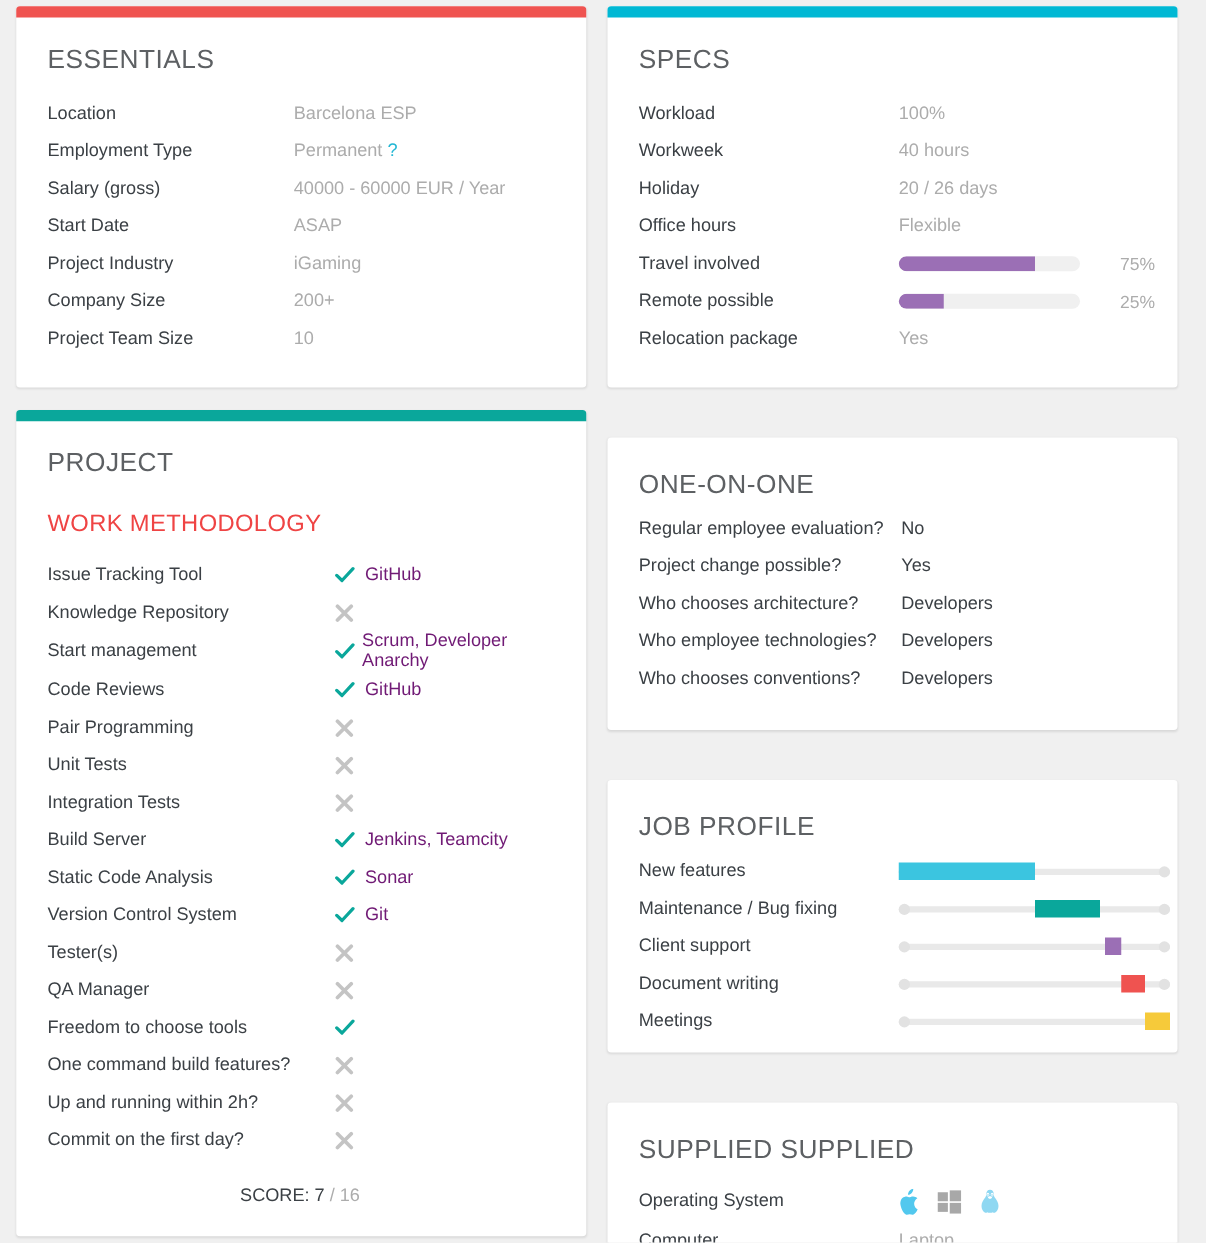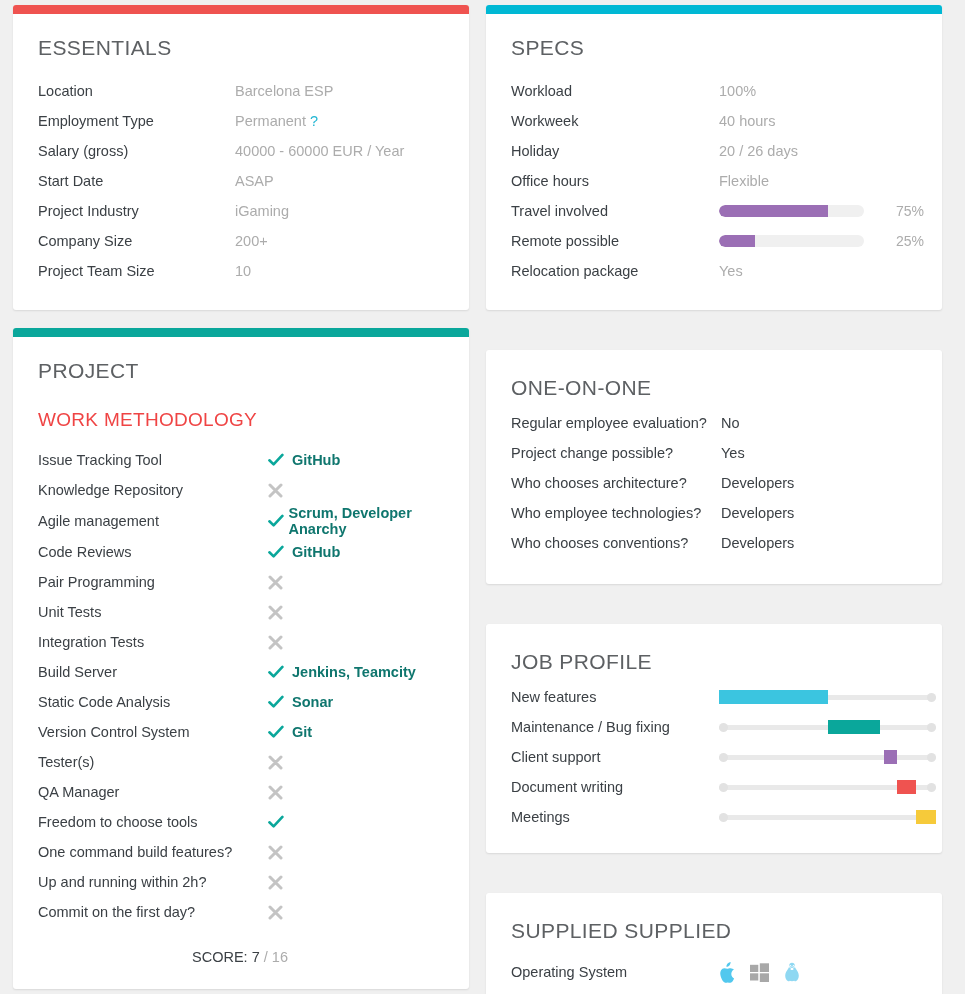--- a/index.html
+++ b/index.html
@@ -85,21 +85,21 @@
     background: #f0f0f0;
     border-radius: 6px;
     overflow: hidden;
   }
   .pbar-fill { height: 100%; background: #9b6fb5; border-radius: 6px 0 0 6px; }
   .pbar-pct { margin-left: 32px; color: #acacac; font-size: 14px; }
 
   
   .mark { width: 22px; display: inline-flex; align-items: center; justify-content: flex-start; }
   .mark svg { display: block; }
-  .mark-text { color: #0f766e; margin-left: 2px; font-weight: bold; }
+  .mark-text { color: #701a75; margin-left: 2px; }
 
   
   .slider {
     position: relative;
     width: 217px; height: 14px;
     display: flex; align-items: center;
   }
   .slider-track {
     position: absolute; left: 0; right: 0;
     height: 5px; background: #e9e9e9; border-radius: 3px;
@@ -198,21 +198,21 @@
               <div class="row-value">
                 <span class="mark">
                   <svg width="15" height="15" viewBox="0 0 15 15">
                     <path d="M2 2 L13 13 M13 2 L2 13" stroke="#c4c4c4" stroke-width="3" fill="none" stroke-linecap="round"></path>
                   </svg>
                 </span>
                 <span class="mark-text"></span>
               </div>
             </div>
             <div class="row">
-              <div class="row-label">Agile management</div>
+              <div class="row-label">Start management</div>
               <div class="row-value">
                 <span class="mark">
                   <svg width="16" height="14" viewBox="0 0 16 14">
                     <path d="M1.4 7.3 L5.6 11.4 L14.4 1.9" stroke="#0aa79b" stroke-width="2.6" fill="none" stroke-linecap="round" stroke-linejoin="round"></path>
                   </svg>
                 </span>
                 <span class="mark-text">Scrum, Developer Anarchy</span>
               </div>
             </div>
             <div class="row">
@@ -449,21 +449,21 @@
               <div class="row-label">Who chooses conventions?</div>
               <div class="row-value dark">Developers</div>
             </div>
           </div>
       </div>
     </div>
 
     <div style="height:15px"></div>
 
     <div class="card">
-      <div class="card-body w-profile" style="padding-top:26px;padding-bottom:21px;">
+      <div class="card-body w-profile" style="padding-top:26px;padding-bottom:10px;">
         <div class="card-title" style="margin-bottom:8px">JOB PROFILE</div>
         <div id="profile-rows">
             <div class="row">
               <div class="row-label">New features</div>
               <div class="row-value">
                 <div class="slider">
                   <div class="slider-track"></div>
                   <div class="slider-dot l"></div>
                   <div class="slider-dot r"></div>
                   <div class="slider-seg" style="left: 0%; width: 50%; background: rgb(59, 197, 224);"></div>

